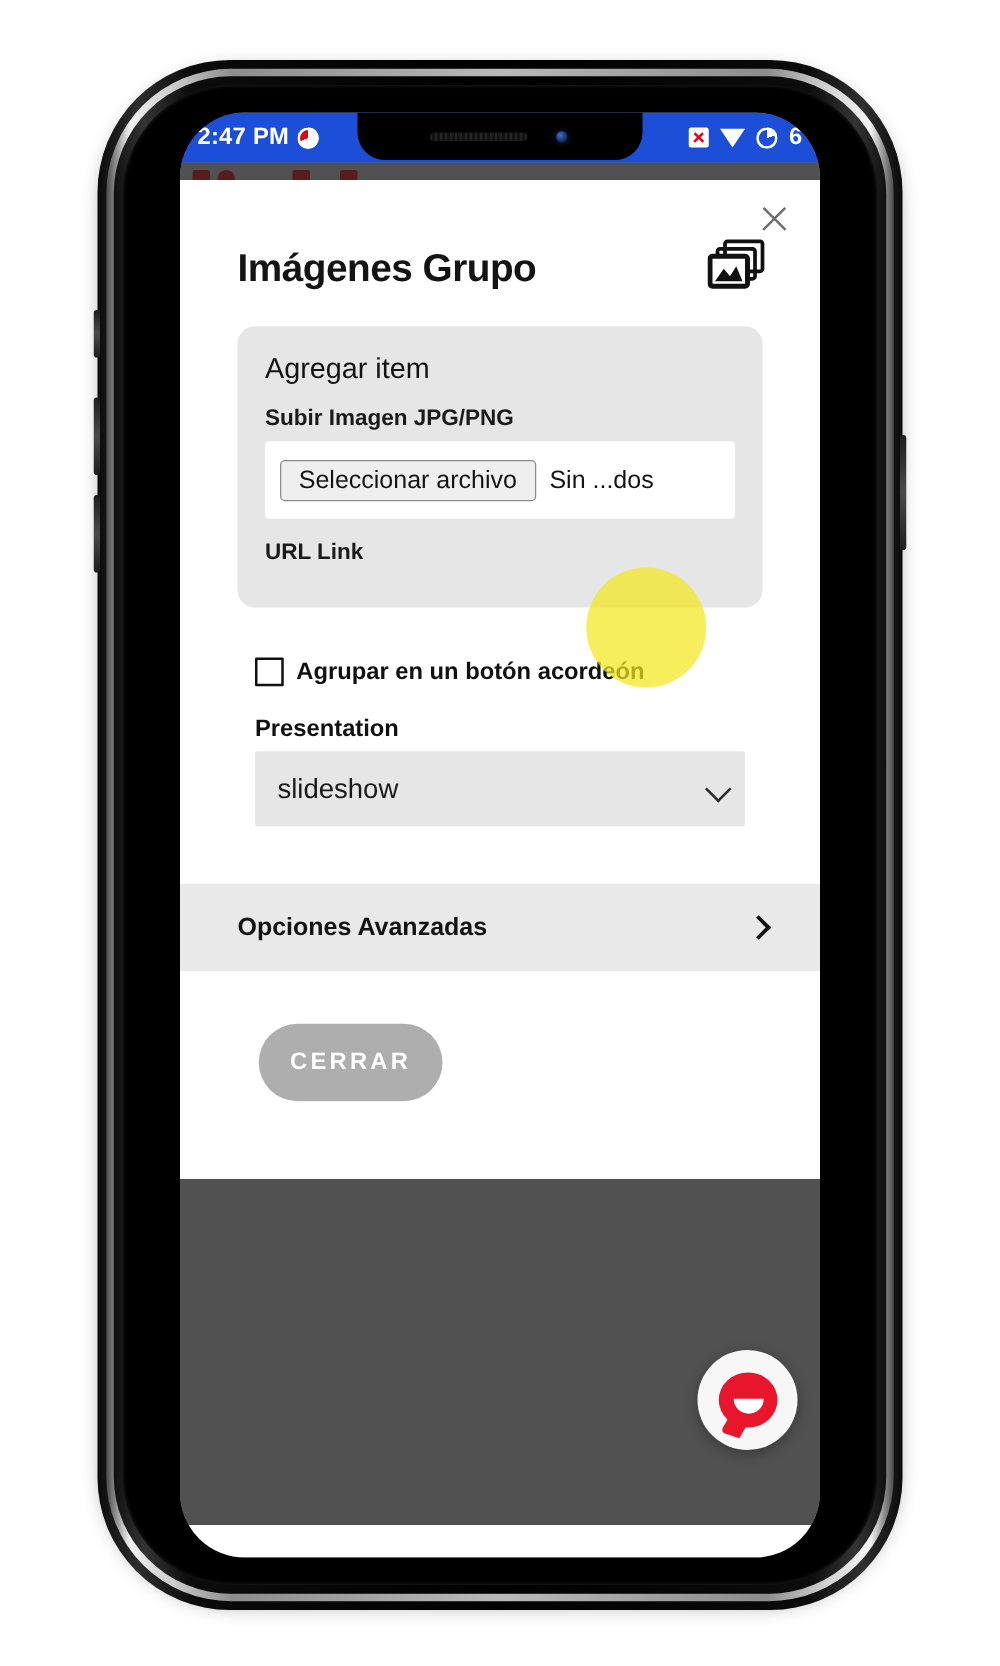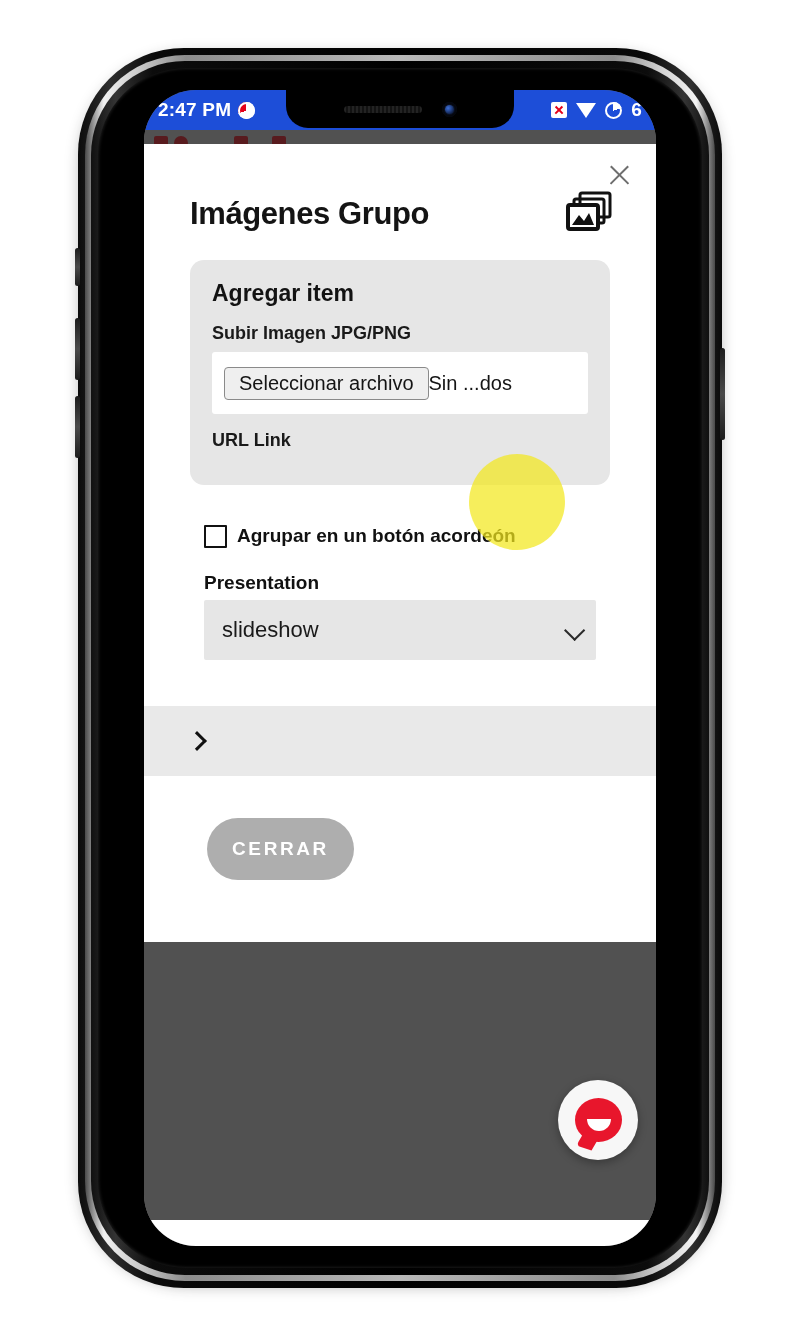--- a/index.html
+++ b/index.html
@@ -194,45 +194,45 @@
   .modal-title{font-size:31px;font-weight:700;color:#141414;letter-spacing:-.4px;}
   .gallery-icon{flex:0 0 auto;}
 
   .modal-body{padding:22px 46px 0 46px;}
 
   .panel{
     background:#e6e6e6;
     border-radius:14px;
     padding:20px 22px 26px 22px;
   }
-  .panel-title{font-size:23px;font-weight:700;color:#131313;margin:0 0 16px 0;}
+  .panel-title{font-size:23px;font-weight:400;color:#131313;margin:0 0 16px 0;}
   .field-label{font-size:18px;font-weight:700;color:#1a1a1a;margin:0 0 8px 0;}
   .file-row{
     background:#fff;border-radius:3px;
     height:62px;display:flex;align-items:center;
     padding:0 12px;box-sizing:border-box;
     position:relative;
   }
   .file-btn{
     background:#efefef;border:1px solid #8a8a8a;border-radius:4px;
     padding:4px 14px;font-size:20px;color:#141414;
     font-family:"Liberation Sans", sans-serif;
     line-height:1.15;
   }
-  .file-name{font-size:20px;color:#141414;}
+  .file-name{font-size:20px;color:#141414;margin-left:11px;}
   .spacer-12{height:16px;}
   .url-input{
     width:100%;height:62px;box-sizing:border-box;
     background:#fff;border:0;border-radius:3px;
     padding:0 14px;font-size:21px;color:#1a1a1a;
     font-family:"Liberation Sans", sans-serif;
   }
   .url-input::placeholder{color:#8e8e8e;}
 
-  .check-row{display:flex;gap:10px;margin:40px 0 0 14px;}
+  .check-row{display:flex;align-items:center;gap:10px;margin:40px 0 0 14px;}
   .checkbox{
     width:19px;height:19px;border:2.4px solid #111;background:#fff;border-radius:1px;flex:0 0 auto;
   }
   .check-label{font-size:19px;font-weight:700;color:#111;}
 
   .sel-label{font-size:19px;font-weight:700;color:#111;margin:24px 0 6px 14px;}
   .select-wrap{position:relative;margin:0 0 0 14px;}
   .select-box{
     width:calc(100% - 14px);height:60px;box-sizing:border-box;
     background:#e6e6e6;border:0;border-radius:2px;
@@ -377,20 +377,21 @@
         </div>
 
         <div class="sel-label">Presentation</div>
         <div class="select-wrap">
           <div class="select-box">slideshow</div>
           <span class="chev-down"></span>
         </div>
       </div>
 
       <div class="adv-row">
+        <span class="adv-label">Opciones Avanzadas</span>
         <span class="chev-right"></span>
       </div>
 
       <div class="actions">
         <button class="btn-pill btn-close">CERRAR</button>
       </div>
     </div>
 
     <div class="home-strip"></div>
 

